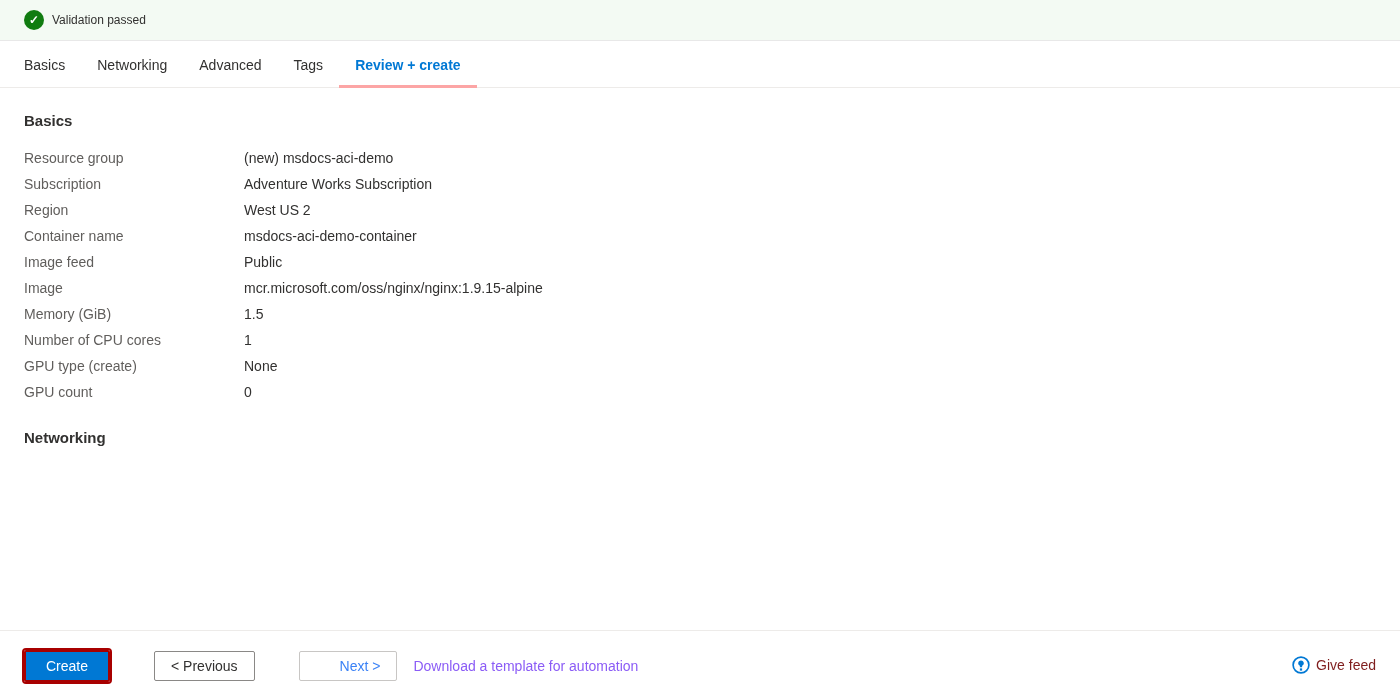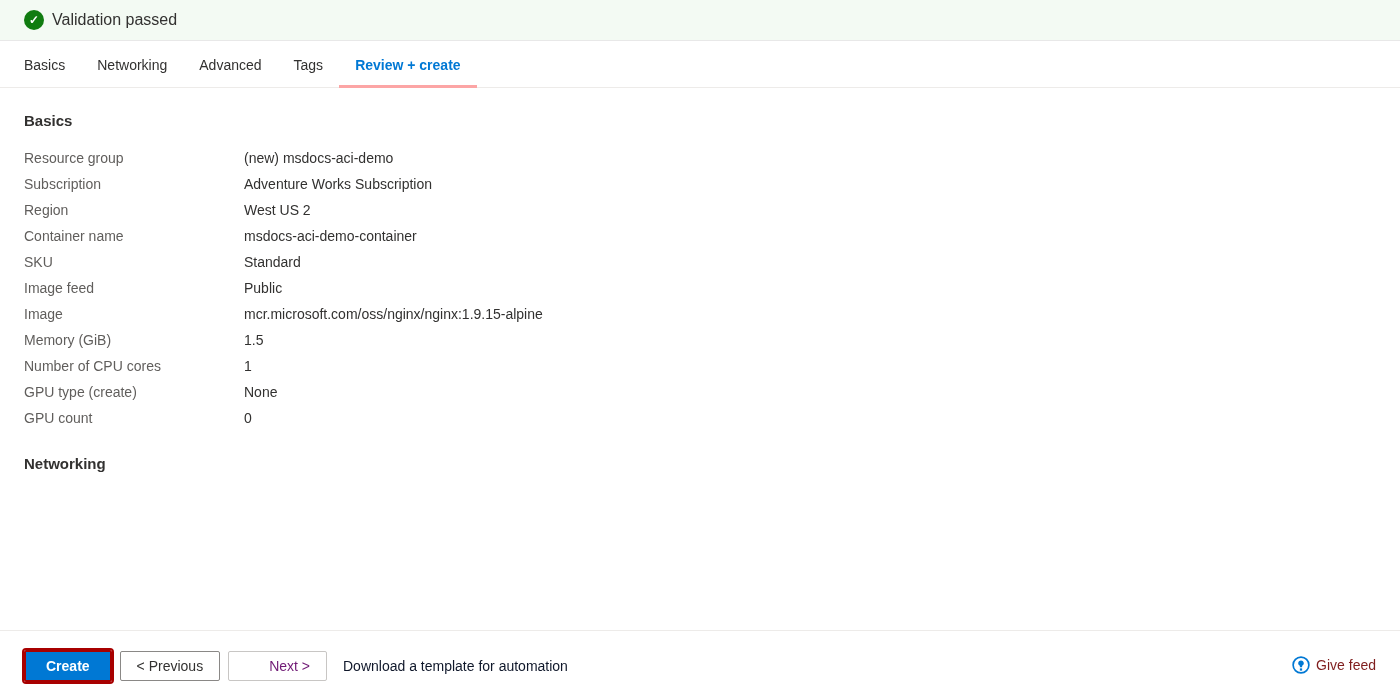--- a/index.html
+++ b/index.html
@@ -34,21 +34,21 @@
       flex-shrink: 0;
     }
     .validation-check-icon::after {
       content: '✓';
       color: white;
       font-size: 12px;
       font-weight: bold;
     }
     .validation-text {
       color: #323130;
-      font-size: 16px;
+      font-size: 12px;
     }
 
     
     .tab-bar {
       display: flex;
       align-items: flex-end;
       padding: 0 24px;
       border-bottom: 1px solid #edebe9;
       gap: 0;
     }
@@ -123,44 +123,45 @@
       padding: 0 24px;
       gap: 8px;
     }
     .btn-create {
       background: #0078d4;
       color: white;
       border: 2px solid #a80000;
       outline: 2px solid #a80000;
       padding: 6px 20px;
       font-size: 14px;
-      font-weight: 700;
+      font-weight: 400;
       cursor: pointer;
       border-radius: 2px;
       min-width: 80px;
     }
 
     .btn-secondary {
       background: #fff;
       color: #323130;
       border: 1px solid #8a8886;
       padding: 6px 16px;
       font-size: 14px;
       cursor: pointer;
       border-radius: 2px;
+      margin-left: 36px;
     }
     .btn-secondary:disabled {
-      color: #701a75;
+      color: #3b82f6;
       border-color: #c8c6c4;
       cursor: not-allowed;
       padding-left: 40px;
     }
 
     .link-automation {
-      color: #0f172a;
+      color: #8b5cf6;
       text-decoration: none;
       font-size: 14px;
       margin-left: 8px;
     }
 
     
     .give-feedback {
       position: absolute;
       right: 24px;
       bottom: 0;
@@ -209,24 +210,20 @@
       <td>Subscription</td>
       <td>Adventure Works Subscription</td>
     </tr>
           <tr>
       <td>Region</td>
       <td>West US 2</td>
     </tr>
           <tr>
       <td>Container name</td>
       <td>msdocs-aci-demo-container</td>
-    </tr>
-          <tr>
-      <td>SKU</td>
-      <td>Standard</td>
     </tr>
           <tr>
       <td>Image feed</td>
       <td>Public</td>
     </tr>
           <tr>
       <td>Image</td>
       <td>mcr.microsoft.com/oss/nginx/nginx:1.9.15-alpine</td>
     </tr>
           <tr>

